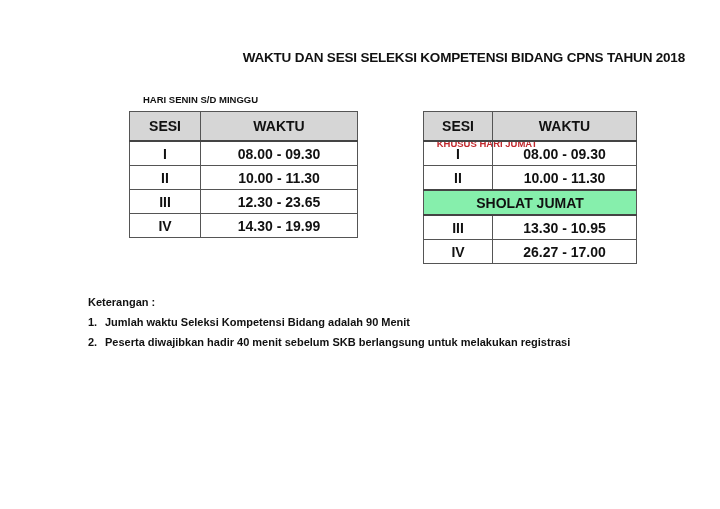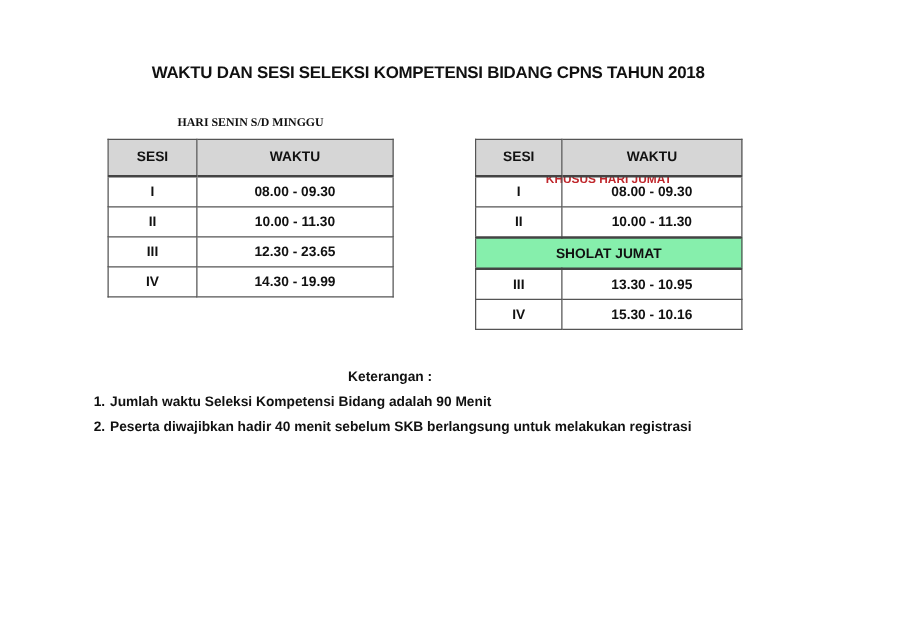--- a/index.html
+++ b/index.html
@@ -1,54 +1,53 @@
 <!DOCTYPE html>
 <html><head>
   <meta charset="utf-8">
   <style>
     html, body { margin:0; padding:0; }
     body {
       width:720px; height:509px; background:#ffffff; position:relative; overflow:hidden;
       font-family:"Liberation Sans", sans-serif; color:#111;
     }
     .title {
-      position:absolute; left:0; top:50px; width:685px; text-align:center;
+      position:absolute; left:0; top:50px; width:685px; text-align:right;
       font-weight:bold; font-size:13.5px; letter-spacing:-0.2px;
     }
     .caption {
       position:absolute; font-weight:bold; font-size:9.5px; text-align:center;
     }
     .caption.red { color:#c0282d;margin-top:44px; }
     table.sched {
-      position:absolute; border-collapse:collapse; font-size:11px; font-weight:bold;
+      position:absolute; border-collapse:collapse; font-size:14px; font-weight:bold;margin-left:43px;
     }
     table.sched td, table.sched th {
       border:1px solid #555; text-align:center; padding:0;
     }
     table.sched th {
       background:#d6d6d6; height:28px; border-bottom:2px solid #444; font-weight:bold;
     }
     table.sched td { height:23px; }
     table.sched tr.break td {
       background:#86efac; border-top:2px solid #444; border-bottom:2px solid #444;
     }
     .notes {
-      position:absolute; left:71px; top:292px; font-size:11px; font-weight:bold;
+      position:absolute; left:88px; top:292px; font-size:11px; font-weight:bold;
       line-height:20px;
-      text-align:center;
     }
     .notes .item { display:flex; }
     .notes .num { width:17px; }
   </style>
 </head>
 <body>
 
 <div class="title">WAKTU DAN SESI SELEKSI KOMPETENSI BIDANG CPNS TAHUN 2018</div>
 
-<div class="caption" style="left:86px; top:94px; width:229px;font-family:Liberation Serif, serif;">HARI SENIN S/D MINGGU</div>
+<div class="caption" style="left:86px; top:94px; width:229px;">HARI SENIN S/D MINGGU</div>
 <table class="sched" style="left:86px; top:111px; width:229px;">
   <tbody>
       <tr>
     <th style="width:70px;">SESI</th>
     <th>WAKTU</th>
   </tr>
   <tr>
     <td>I</td>
     <td>08.00 - 09.30</td>
   </tr>
@@ -84,21 +83,21 @@
   </tr>
   <tr class="break">
     <td colspan="2">SHOLAT JUMAT</td>
   </tr>
   <tr>
     <td>III</td>
     <td>13.30 - 10.95</td>
   </tr>
   <tr>
     <td>IV</td>
-    <td>15.30 - 10.16</td>
+    <td>26.27 - 17.00</td>
   </tr>
 </tbody>
   </table>
 
 <div class="notes">
   <div>Keterangan :</div>
   <div class="item">
     <span class="num">1.</span>
     <span>Jumlah waktu Seleksi Kompetensi Bidang adalah 90 Menit</span>
   </div>

